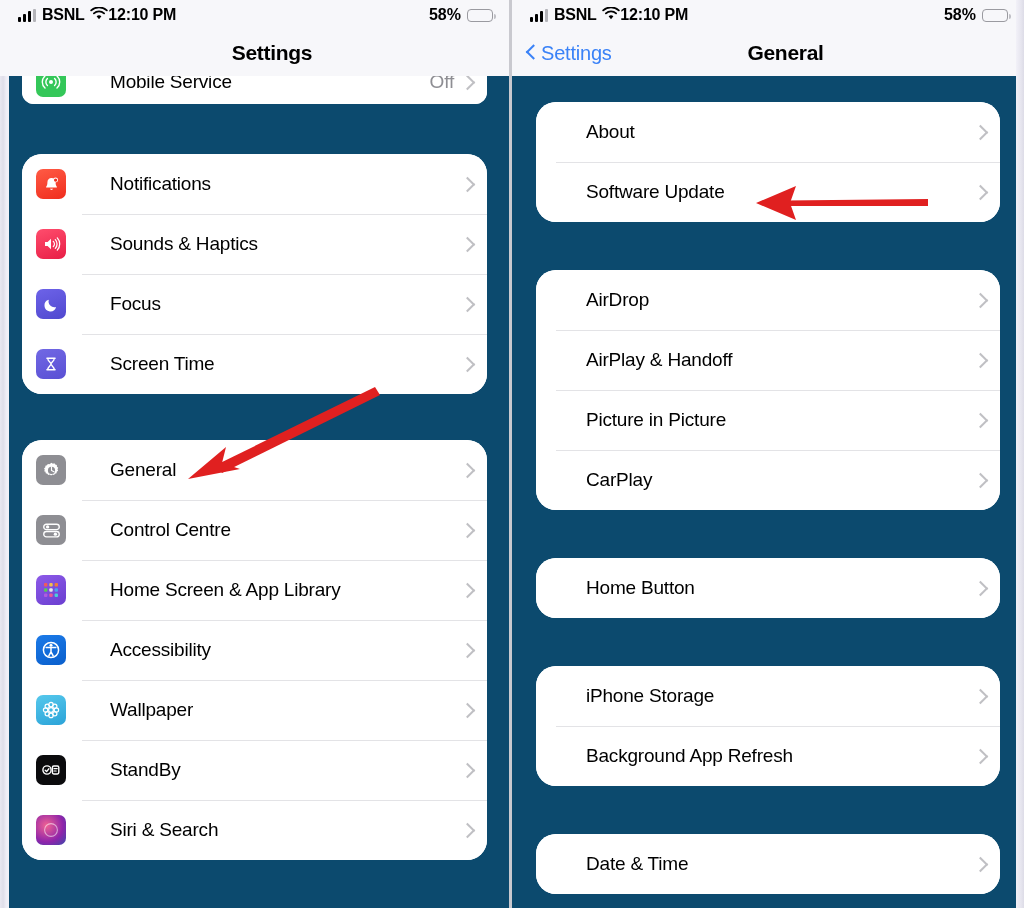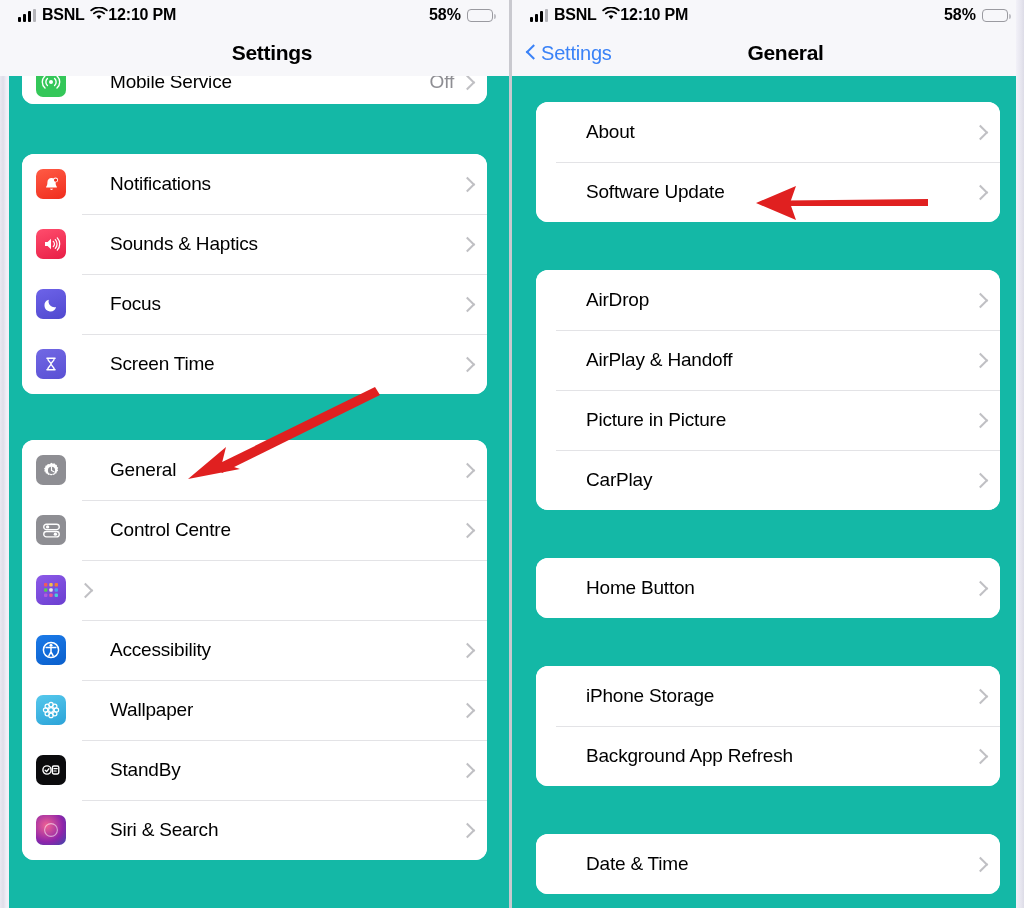--- a/index.html
+++ b/index.html
@@ -17,21 +17,21 @@
     width: 1024px;
     height: 908px;
     display: flex;
   }
 
   
   .panel {
     position: relative;
     width: 512px;
     height: 908px;
-    background: #14b8a6;
+    background: #0c4a6e;
     overflow: hidden;
   }
   .panel.left  { border-right: 3px solid #c9c9cf; }
 
   
   .panel.left .gutter {
     position: absolute;
     top: 76px; bottom: 0; left: 0;
     width: 9px;
     background: linear-gradient(90deg,#e9e8f1 0%,#dfdee9 35%,#efeef6 70%,#f2f1f8 100%);
@@ -107,21 +107,21 @@
     width:9px; height:9px;
     border-left:2.6px solid #3a82f7; border-bottom:2.6px solid #3a82f7;
     transform: rotate(45deg);
   }
 
   
   .body-scroll { position: relative; }
 
   .group {
     background: #ffffff;
-    border-radius: 12px;
+    border-radius: 20px;
     margin: 0 22px;
     overflow: hidden;
   }
   .panel.right .group { margin: 0 24px; }
 
   .row {
     display: flex;
     align-items: center;
     height: 60px;
     padding-left: 14px;
@@ -313,20 +313,21 @@
                 <rect x="14.6" y="4" width="3.4" height="3.4" rx="1" fill="#f07c3a"></rect>
                 <rect x="4" y="9.3" width="3.4" height="3.4" rx="1" fill="#5ac85a"></rect>
                 <rect x="9.3" y="9.3" width="3.4" height="3.4" rx="1" fill="#e6e6ea"></rect>
                 <rect x="14.6" y="9.3" width="3.4" height="3.4" rx="1" fill="#4aa3f0"></rect>
                 <rect x="4" y="14.6" width="3.4" height="3.4" rx="1" fill="#b05ae0"></rect>
                 <rect x="9.3" y="14.6" width="3.4" height="3.4" rx="1" fill="#e85a9a"></rect>
                 <rect x="14.6" y="14.6" width="3.4" height="3.4" rx="1" fill="#4ad0d8"></rect>
               </g>
             </svg>
           </span>
+          <span class="row-label">Home Screen &amp; App Library</span>
           <span class="chev-right"></span>
         </div>
         <div class="row">
           <span class="icon-badge" style="background:linear-gradient(160deg,#1b7ae8,#0a5fcc);">
             <svg width="22" height="22" viewBox="0 0 22 22">
                 <circle cx="11" cy="11" r="7.6" fill="none" stroke="#fff" stroke-width="1.5"></circle>
                 <circle cx="11" cy="6.2" r="1.5" fill="#fff"></circle>
                 <path d="M6.2 8.6h9.6" stroke="#fff" stroke-width="1.5" stroke-linecap="round"></path>
                 <path d="M11 8.6v4.2M11 12.8l-2.2 4M11 12.8l2.2 4" stroke="#fff" stroke-width="1.5" stroke-linecap="round" fill="none"></path>
               </svg>

